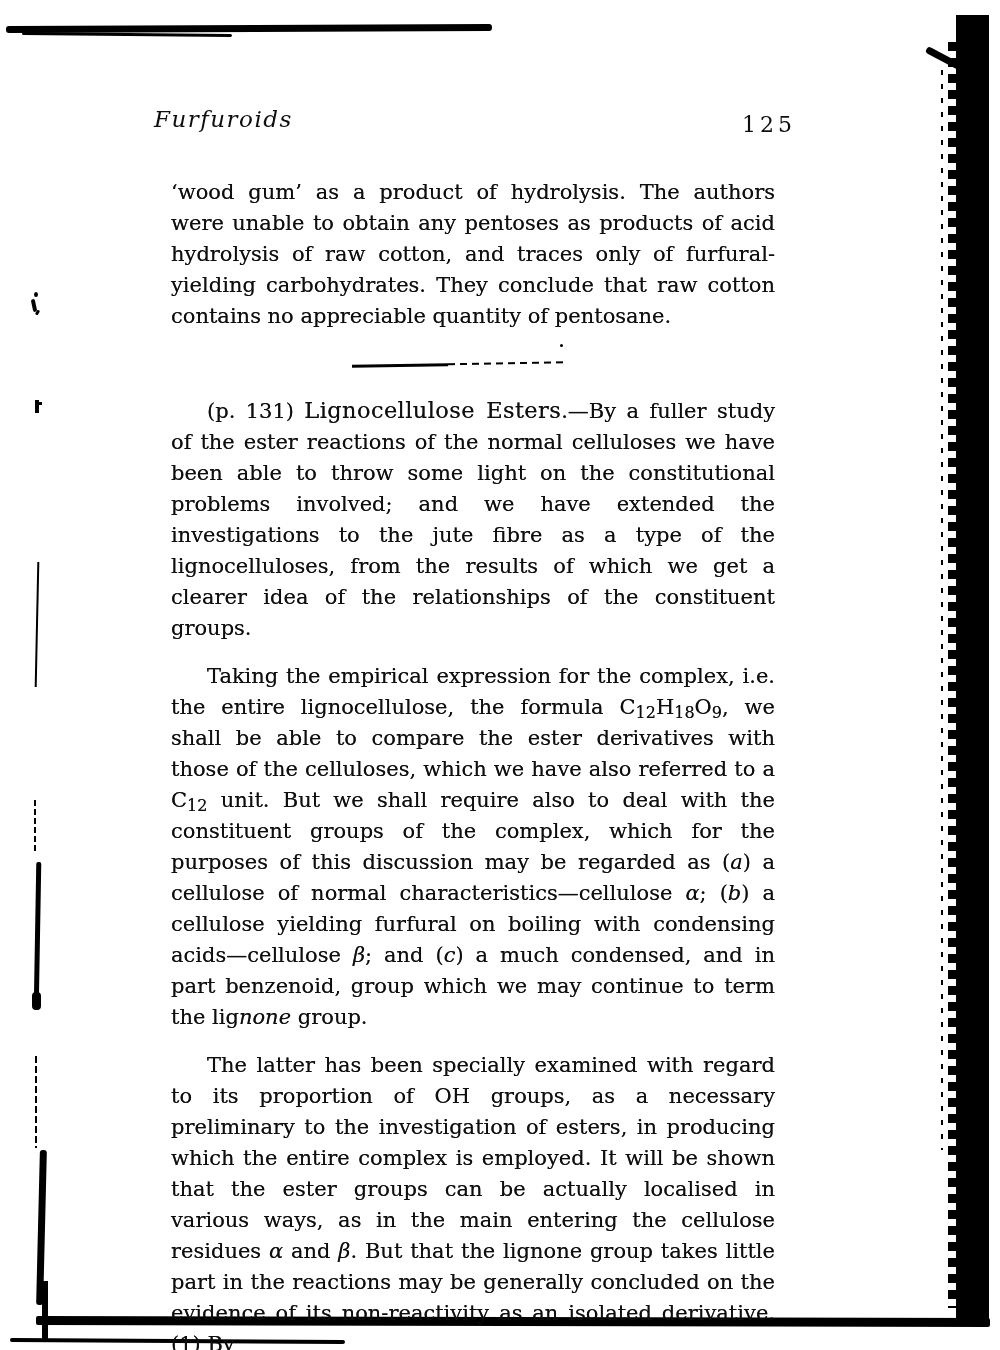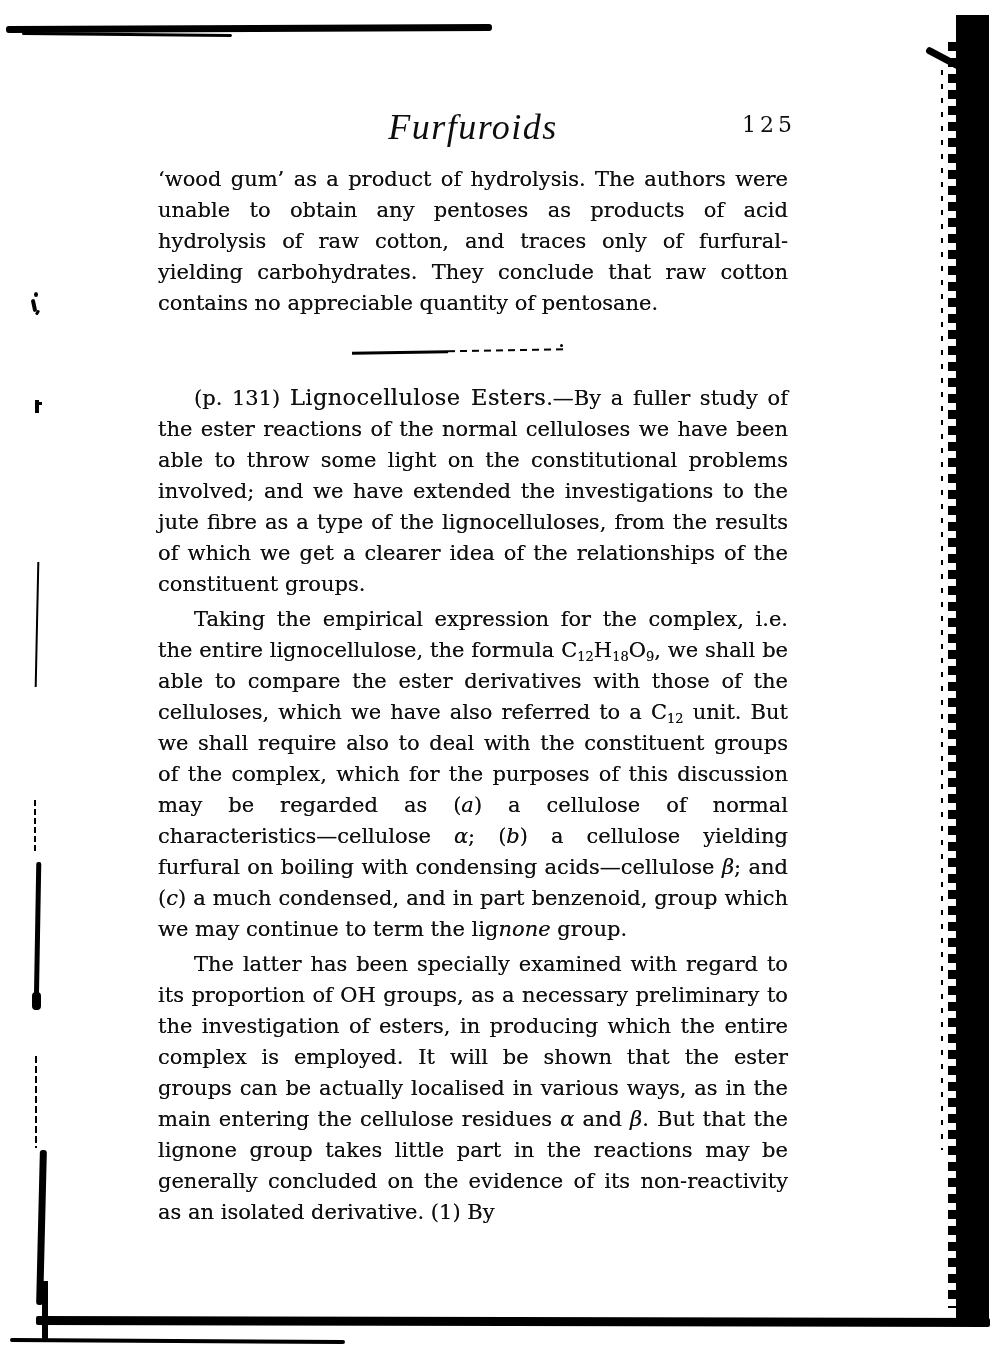--- a/index.html
+++ b/index.html
@@ -5,38 +5,38 @@
   :root { --ink:#0e0e0e; --paper:#ffffff; }
   html,body { margin:0; padding:0; background:#fff; }
   .page {
     position:relative; width:1000px; height:1350px;
     background:var(--paper); overflow:hidden;
     font-family:"DejaVu Serif", serif; color:var(--ink);
   }
   
   .running-title {
     position:absolute; left:154px; top:106px; width:638px;
-    text-align:center; font-style:italic; font-size:36px;
-    letter-spacing:1.5px; color:var(--ink);font-family:Liberation Serif, serif;
+    text-align:left; font-style:italic; font-size:23px;
+    letter-spacing:1.5px; color:var(--ink);
   }
   .page-number {
     position:absolute; left:742px; top:112px;
     font-size:22px; letter-spacing:4px; color:var(--ink);
   }
   
   .article { position:absolute; left:154px; top:160px; width:638px; }
   .article p {
-    margin:4px; font-size:21px; line-height:31px;
+    margin:17px; font-size:21px; line-height:31px;
     text-align:justify; color:var(--ink);
     text-shadow:0 0 0.5px rgba(0,0,0,0.65);
   }
   .article p.indent { text-indent:36px; }
   .seg-b { font-weight:normal; font-size:22.5px; letter-spacing:0.4px; }
   .seg-i { font-style:italic; }
-  .seg-sub { font-size:13px; vertical-align:-4px; line-height:0; }
+  .seg-sub { font-size:16px; vertical-align:-4px; line-height:0; }
   
   .rule { margin:30px 0 28px 198px; height:5px; width:220px; transform:rotate(-0.9deg); }
   .rule-solid { display:inline-block; width:96px; height:3px; background:#000; vertical-align:top; margin-top:1px; }
   .rule-dashed {
     display:inline-block; width:118px; height:2px; vertical-align:top; margin-top:1px;
     background:repeating-linear-gradient(90deg,#000 0 7px, rgba(0,0,0,0) 7px 12px);
   }
   
   .art { position:absolute; background:#000; }
   .streak-top   { left:6px;   top:25px;   width:486px; height:7px; border-radius:3px; transform:rotate(-0.25deg); }

